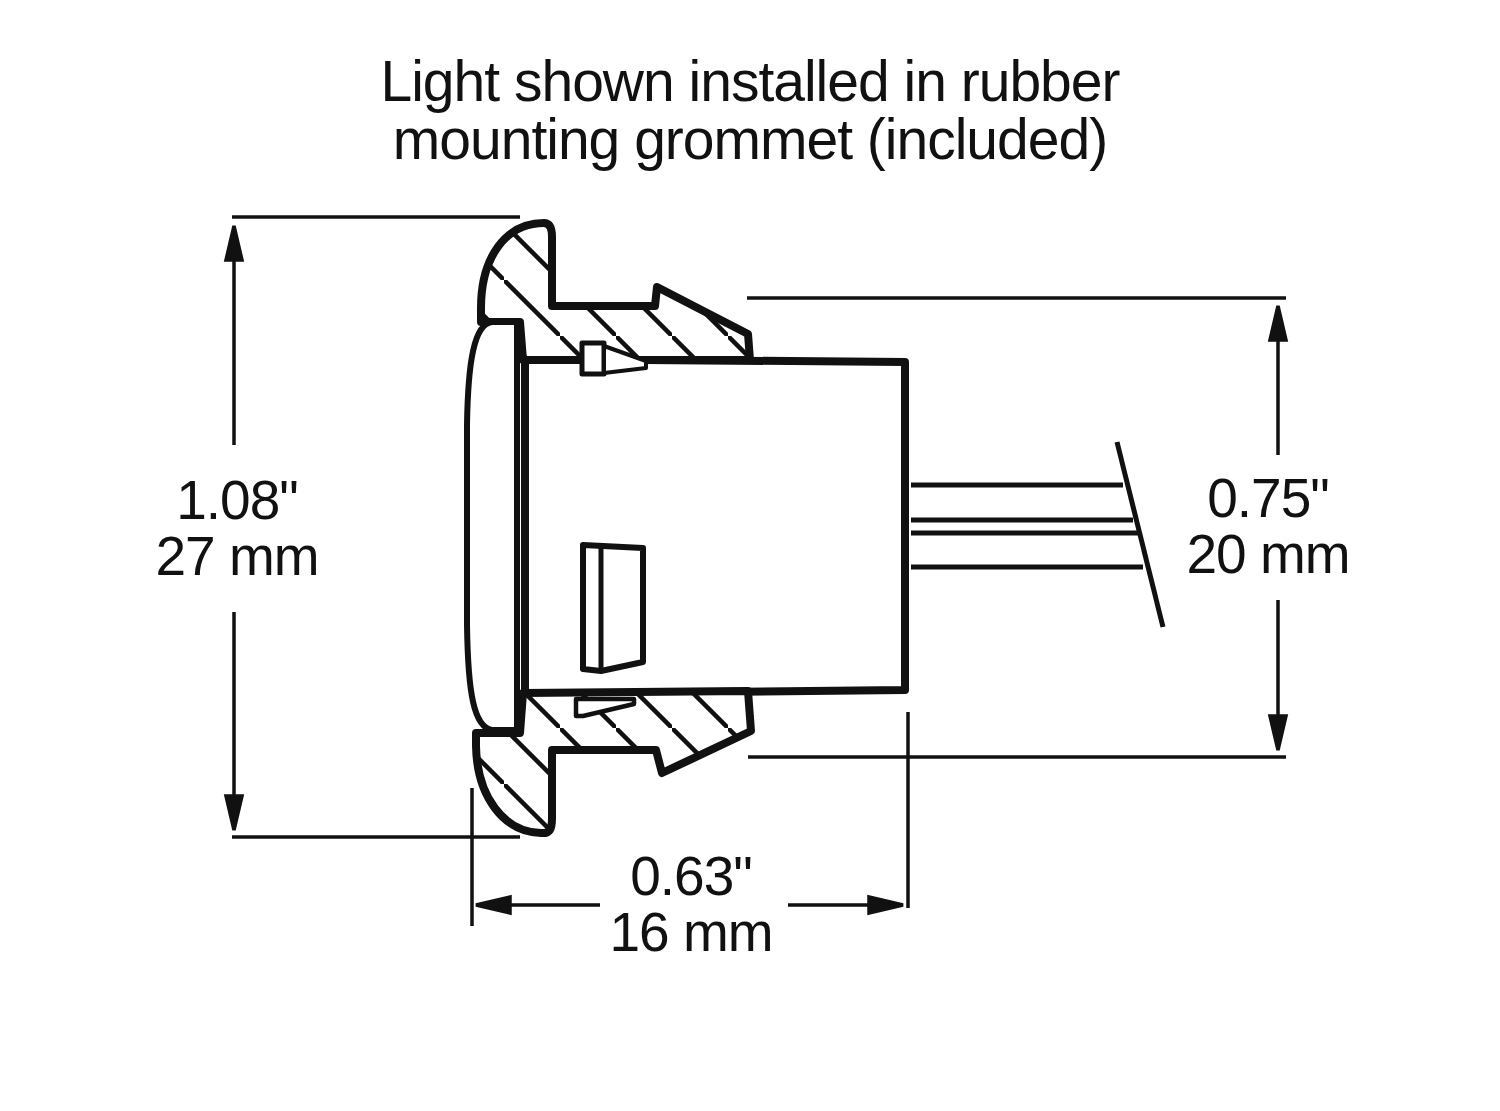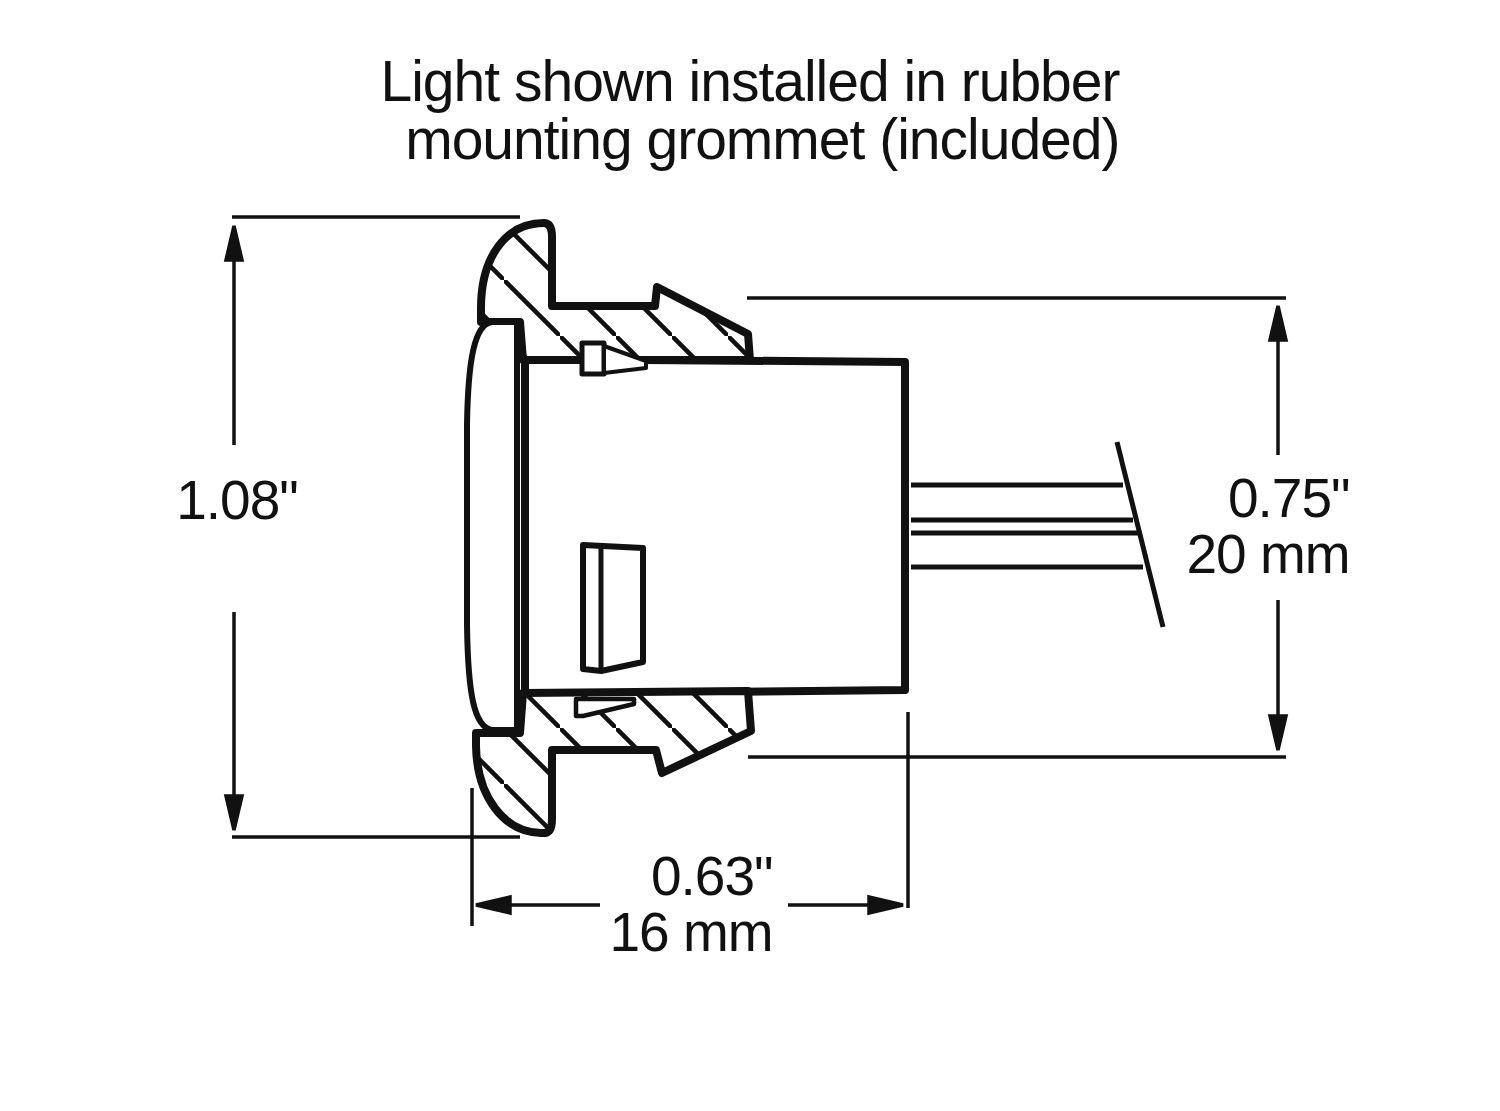--- a/index.html
+++ b/index.html
@@ -18,21 +18,21 @@
   }
   .drawing-svg {
     position: absolute;
     inset: 0;
     width: 1500px;
     height: 1111px;
   }
   .label {
     position: absolute;
     transform: translateX(-50%);
-    text-align: right;
+    text-align: center;
     white-space: nowrap;
     color: #111111;
     user-select: none;
   }
   .figure-title {
     top: 52px;
     left: 750px;
     font-size: 57px;
     line-height: 58px;
     letter-spacing: -1px;
@@ -120,20 +120,21 @@
     </g>
   </svg>
 
   <div class="label figure-title">
     <div>Light shown installed in rubber</div>
     <div>mounting grommet (included)</div>
   </div>
 
   <div class="label dim-label dim-label-left">
     <div>1.08"</div>
+    <div>27 mm</div>
   </div>
 
   <div class="label dim-label dim-label-right">
     <div>0.75"</div>
     <div>20 mm</div>
   </div>
 
   <div class="label dim-label dim-label-bottom">
     <div>0.63"</div>
     <div>16 mm</div>

